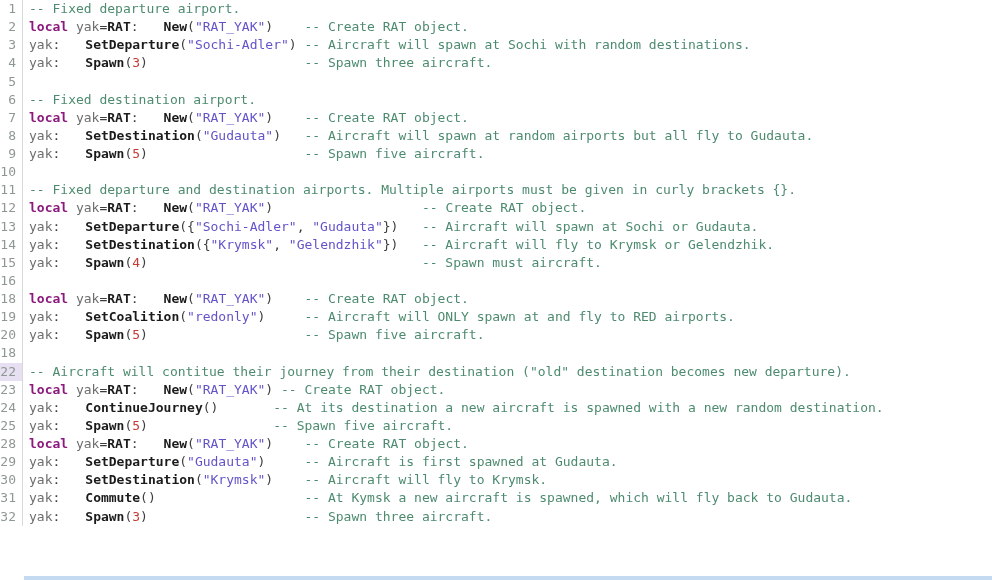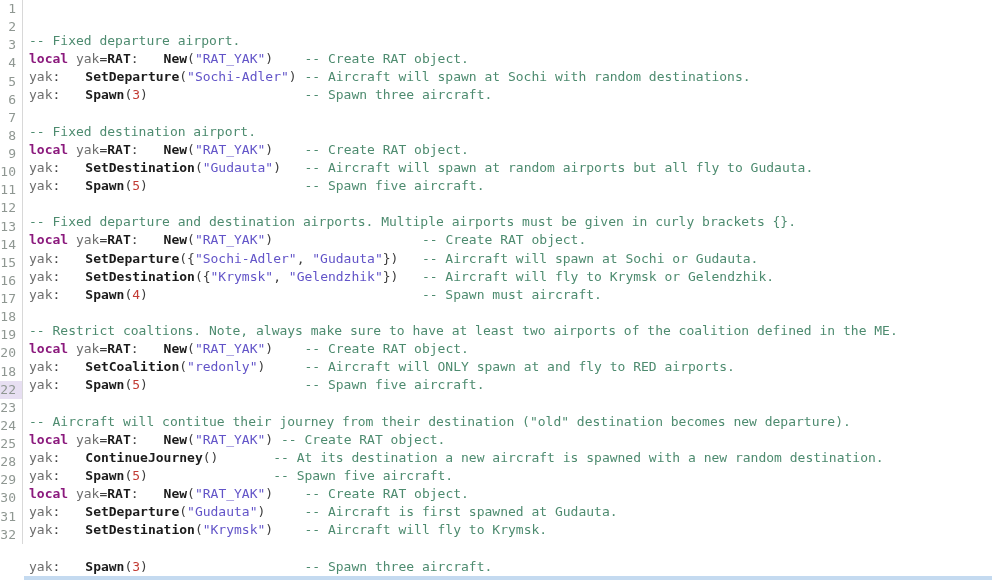--- a/index.html
+++ b/index.html
@@ -39,21 +39,20 @@
     border-right: 1px solid var(--gutter-border, #d8d8d8);
     cursor: pointer;
     user-select: none;
   }
   .gutter.hl {
     background: var(--highlight-line-number-bg, #e7dff2);
   }
   .content {
     padding-left: 6px;
     color: var(--plain, #3c3c3c);
-    margin-top: 32px;
   }
   .tok-plain   { color: var(--plain, #3c3c3c); }
   .tok-comment { color: var(--comment, #4d8b6f); }
   .tok-keyword { color: var(--keyword, #8b008b); font-weight: bold; }
   .tok-var     { color: var(--var, #6e6e6e); }
   .tok-class   { color: var(--class, #1b1b1b); font-weight: bold; }
   .tok-method  { color: var(--method, #1b1b1b); font-weight: bold; padding-left: 25px; }
   .tok-string  { color: var(--string, #6254c8); }
   .tok-number  { color: var(--number, #c23b34); }
   .selection-strip {
@@ -128,24 +127,20 @@
   </div>
       <div class="row">
     <div class="gutter">15</div>
     <div class="content"><span class="tok-var">yak</span><span class="tok-plain">:</span><span class="tok-method">Spawn</span><span class="tok-plain">(</span><span class="tok-number">4</span><span class="tok-plain">)                                   </span><span class="tok-comment">-- Spawn must aircraft.</span></div>
   </div>
       <div class="row">
     <div class="gutter">16</div>
     <div class="content"></div>
   </div>
       <div class="row">
-    <div class="gutter">17</div>
-    <div class="content"><span class="tok-comment">-- Restrict coaltions. Note, always make sure to have at least two airports of the coalition defined in the ME.</span></div>
-  </div>
-      <div class="row">
     <div class="gutter">18</div>
     <div class="content"><span class="tok-keyword">local</span><span class="tok-plain"> </span><span class="tok-var">yak</span><span class="tok-plain">=</span><span class="tok-class">RAT</span><span class="tok-plain">:</span><span class="tok-method">New</span><span class="tok-plain">(</span><span class="tok-string">"RAT_YAK"</span><span class="tok-plain">)    </span><span class="tok-comment">-- Create RAT object.</span></div>
   </div>
       <div class="row">
     <div class="gutter">19</div>
     <div class="content"><span class="tok-var">yak</span><span class="tok-plain">:</span><span class="tok-method">SetCoalition</span><span class="tok-plain">(</span><span class="tok-string">"redonly"</span><span class="tok-plain">)     </span><span class="tok-comment">-- Aircraft will ONLY spawn at and fly to RED airports.</span></div>
   </div>
       <div class="row">
     <div class="gutter">20</div>
     <div class="content"><span class="tok-var">yak</span><span class="tok-plain">:</span><span class="tok-method">Spawn</span><span class="tok-plain">(</span><span class="tok-number">5</span><span class="tok-plain">)                    </span><span class="tok-comment">-- Spawn five aircraft.</span></div>
@@ -177,20 +172,21 @@
       <div class="row">
     <div class="gutter">29</div>
     <div class="content"><span class="tok-var">yak</span><span class="tok-plain">:</span><span class="tok-method">SetDeparture</span><span class="tok-plain">(</span><span class="tok-string">"Gudauta"</span><span class="tok-plain">)     </span><span class="tok-comment">-- Aircraft is first spawned at Gudauta.</span></div>
   </div>
       <div class="row">
     <div class="gutter">30</div>
     <div class="content"><span class="tok-var">yak</span><span class="tok-plain">:</span><span class="tok-method">SetDestination</span><span class="tok-plain">(</span><span class="tok-string">"Krymsk"</span><span class="tok-plain">)    </span><span class="tok-comment">-- Aircraft will fly to Krymsk.</span></div>
   </div>
       <div class="row">
     <div class="gutter">31</div>
+    <div class="content"><span class="tok-var">yak</span><span class="tok-plain">:</span><span class="tok-method">Commute</span><span class="tok-plain">()                   </span><span class="tok-comment">-- At Kymsk a new aircraft is spawned, which will fly back to Gudauta.</span></div>
   </div>
       <div class="row">
     <div class="gutter">32</div>
     <div class="content"><span class="tok-var">yak</span><span class="tok-plain">:</span><span class="tok-method">Spawn</span><span class="tok-plain">(</span><span class="tok-number">3</span><span class="tok-plain">)                    </span><span class="tok-comment">-- Spawn three aircraft.</span></div>
   </div>
     </div>
   <div class="selection-strip"></div>
 </div>
 
 </body></html>

